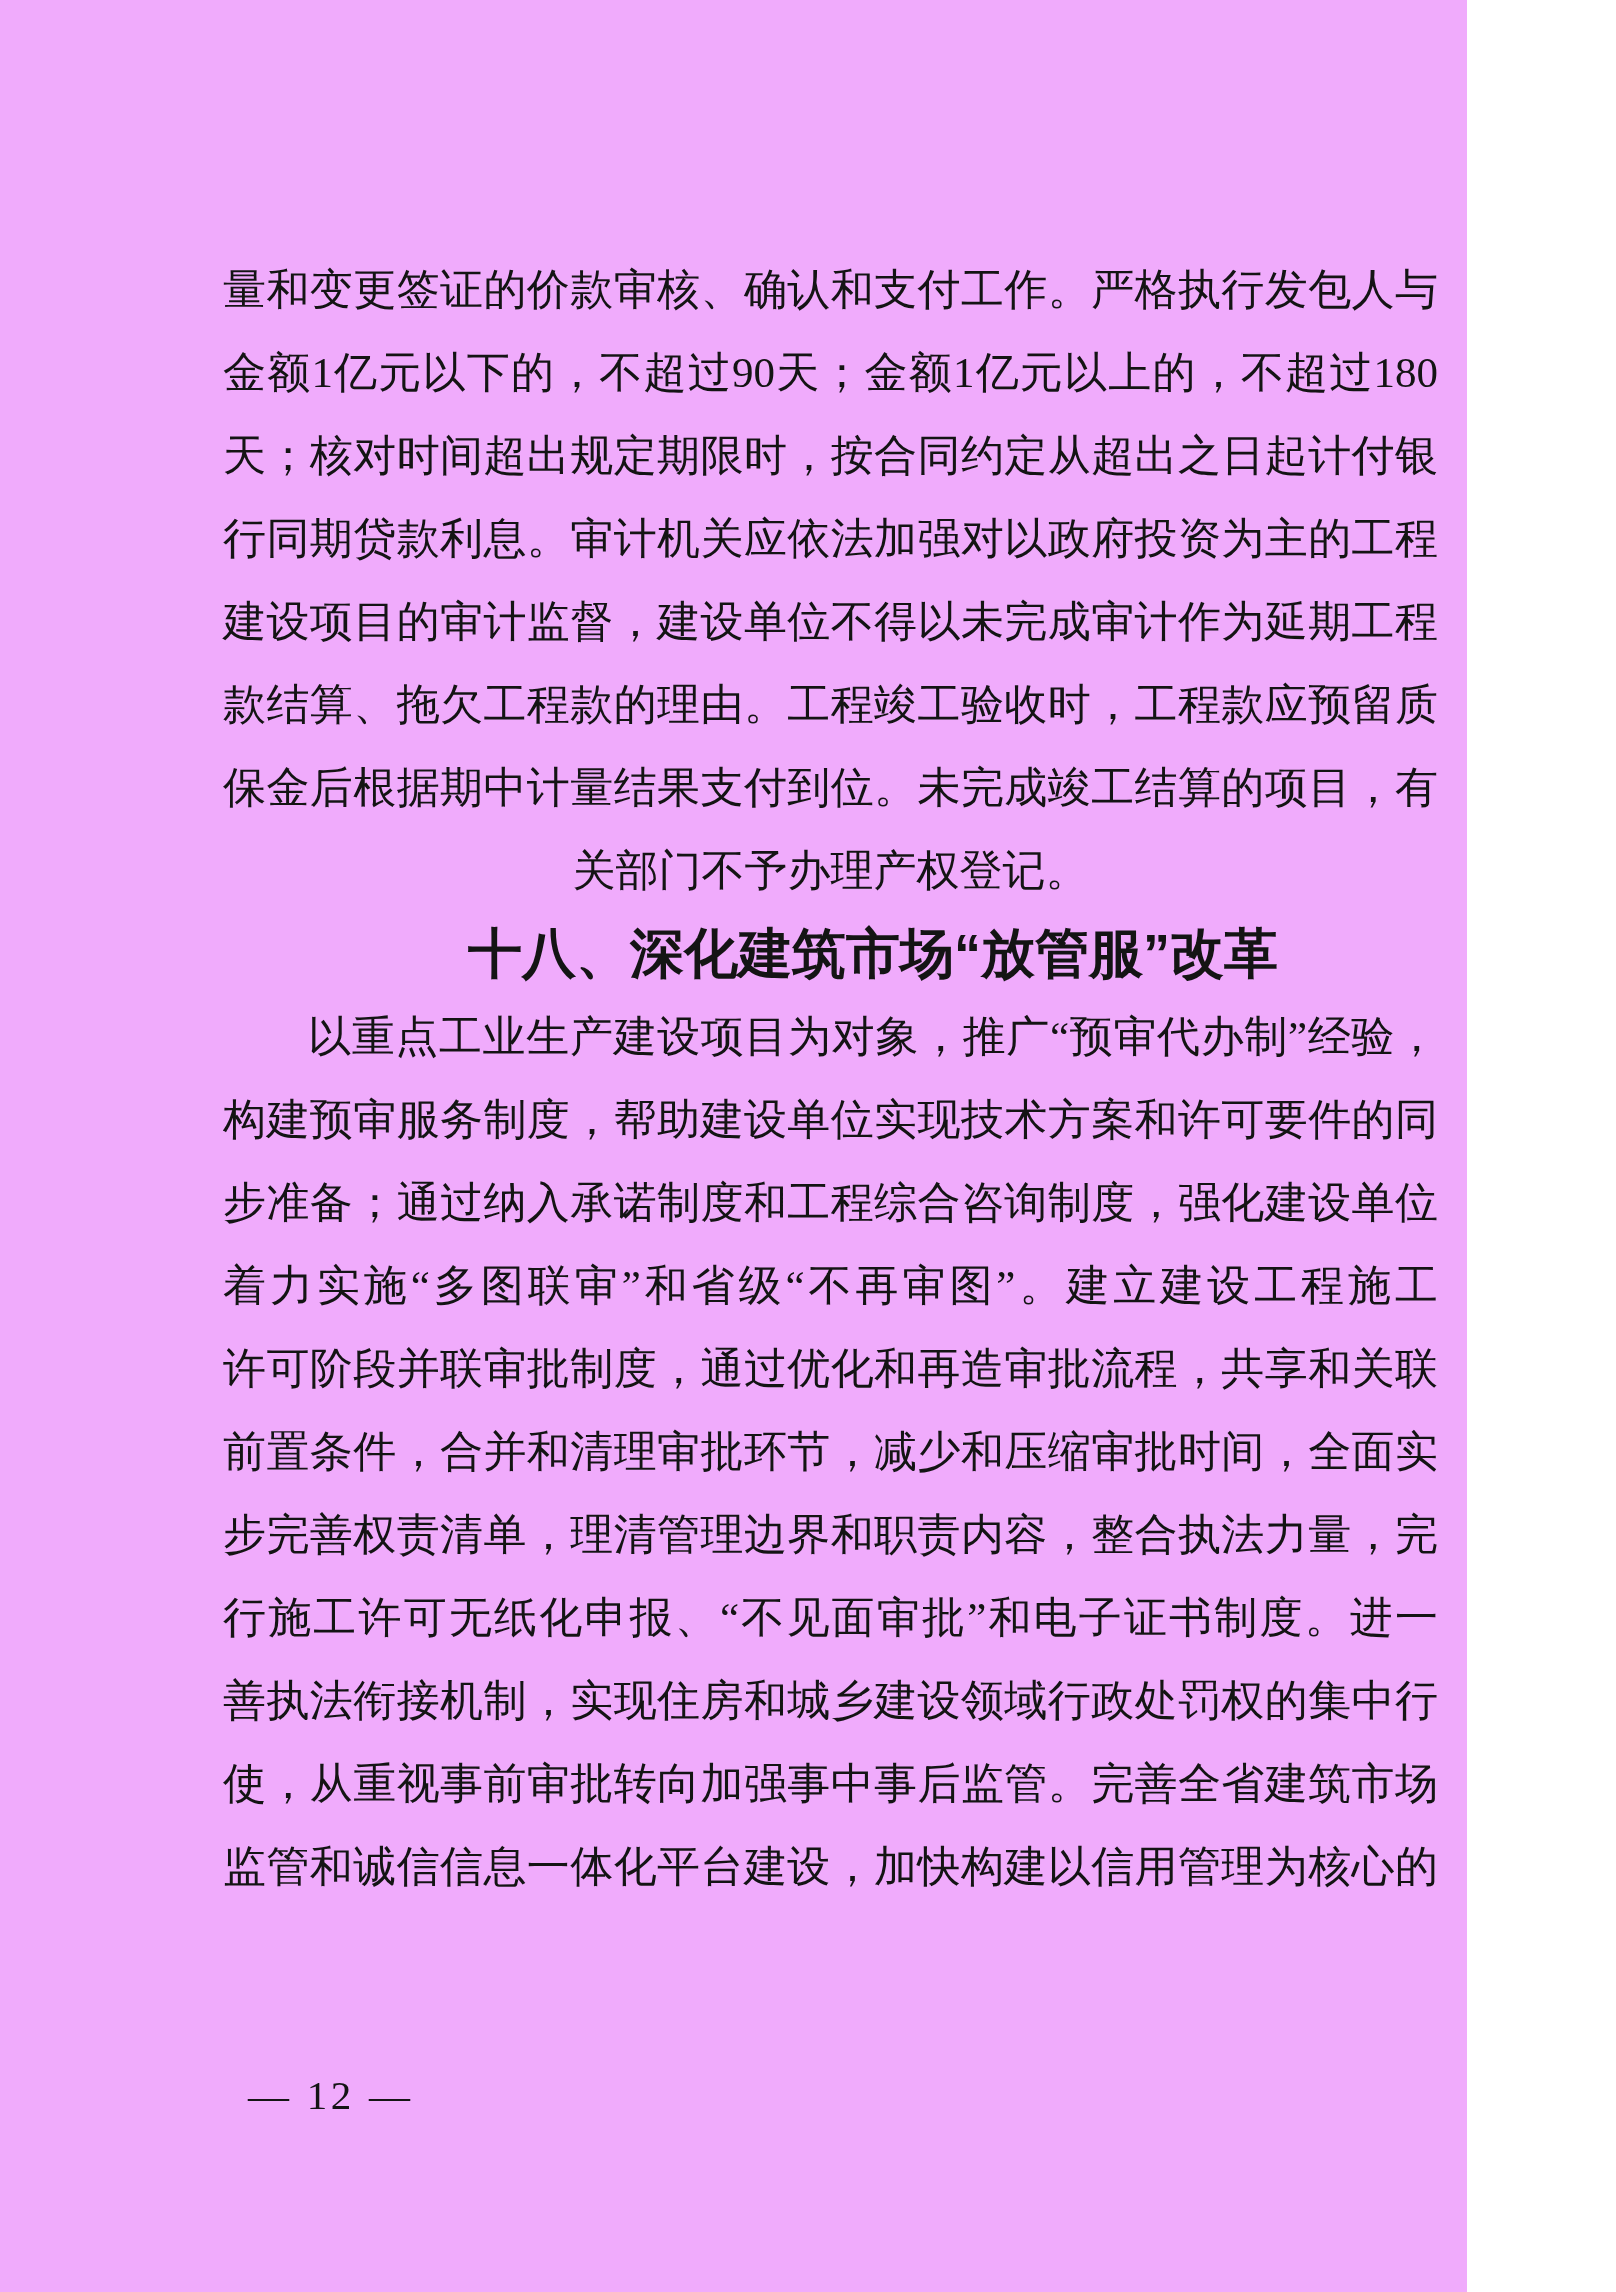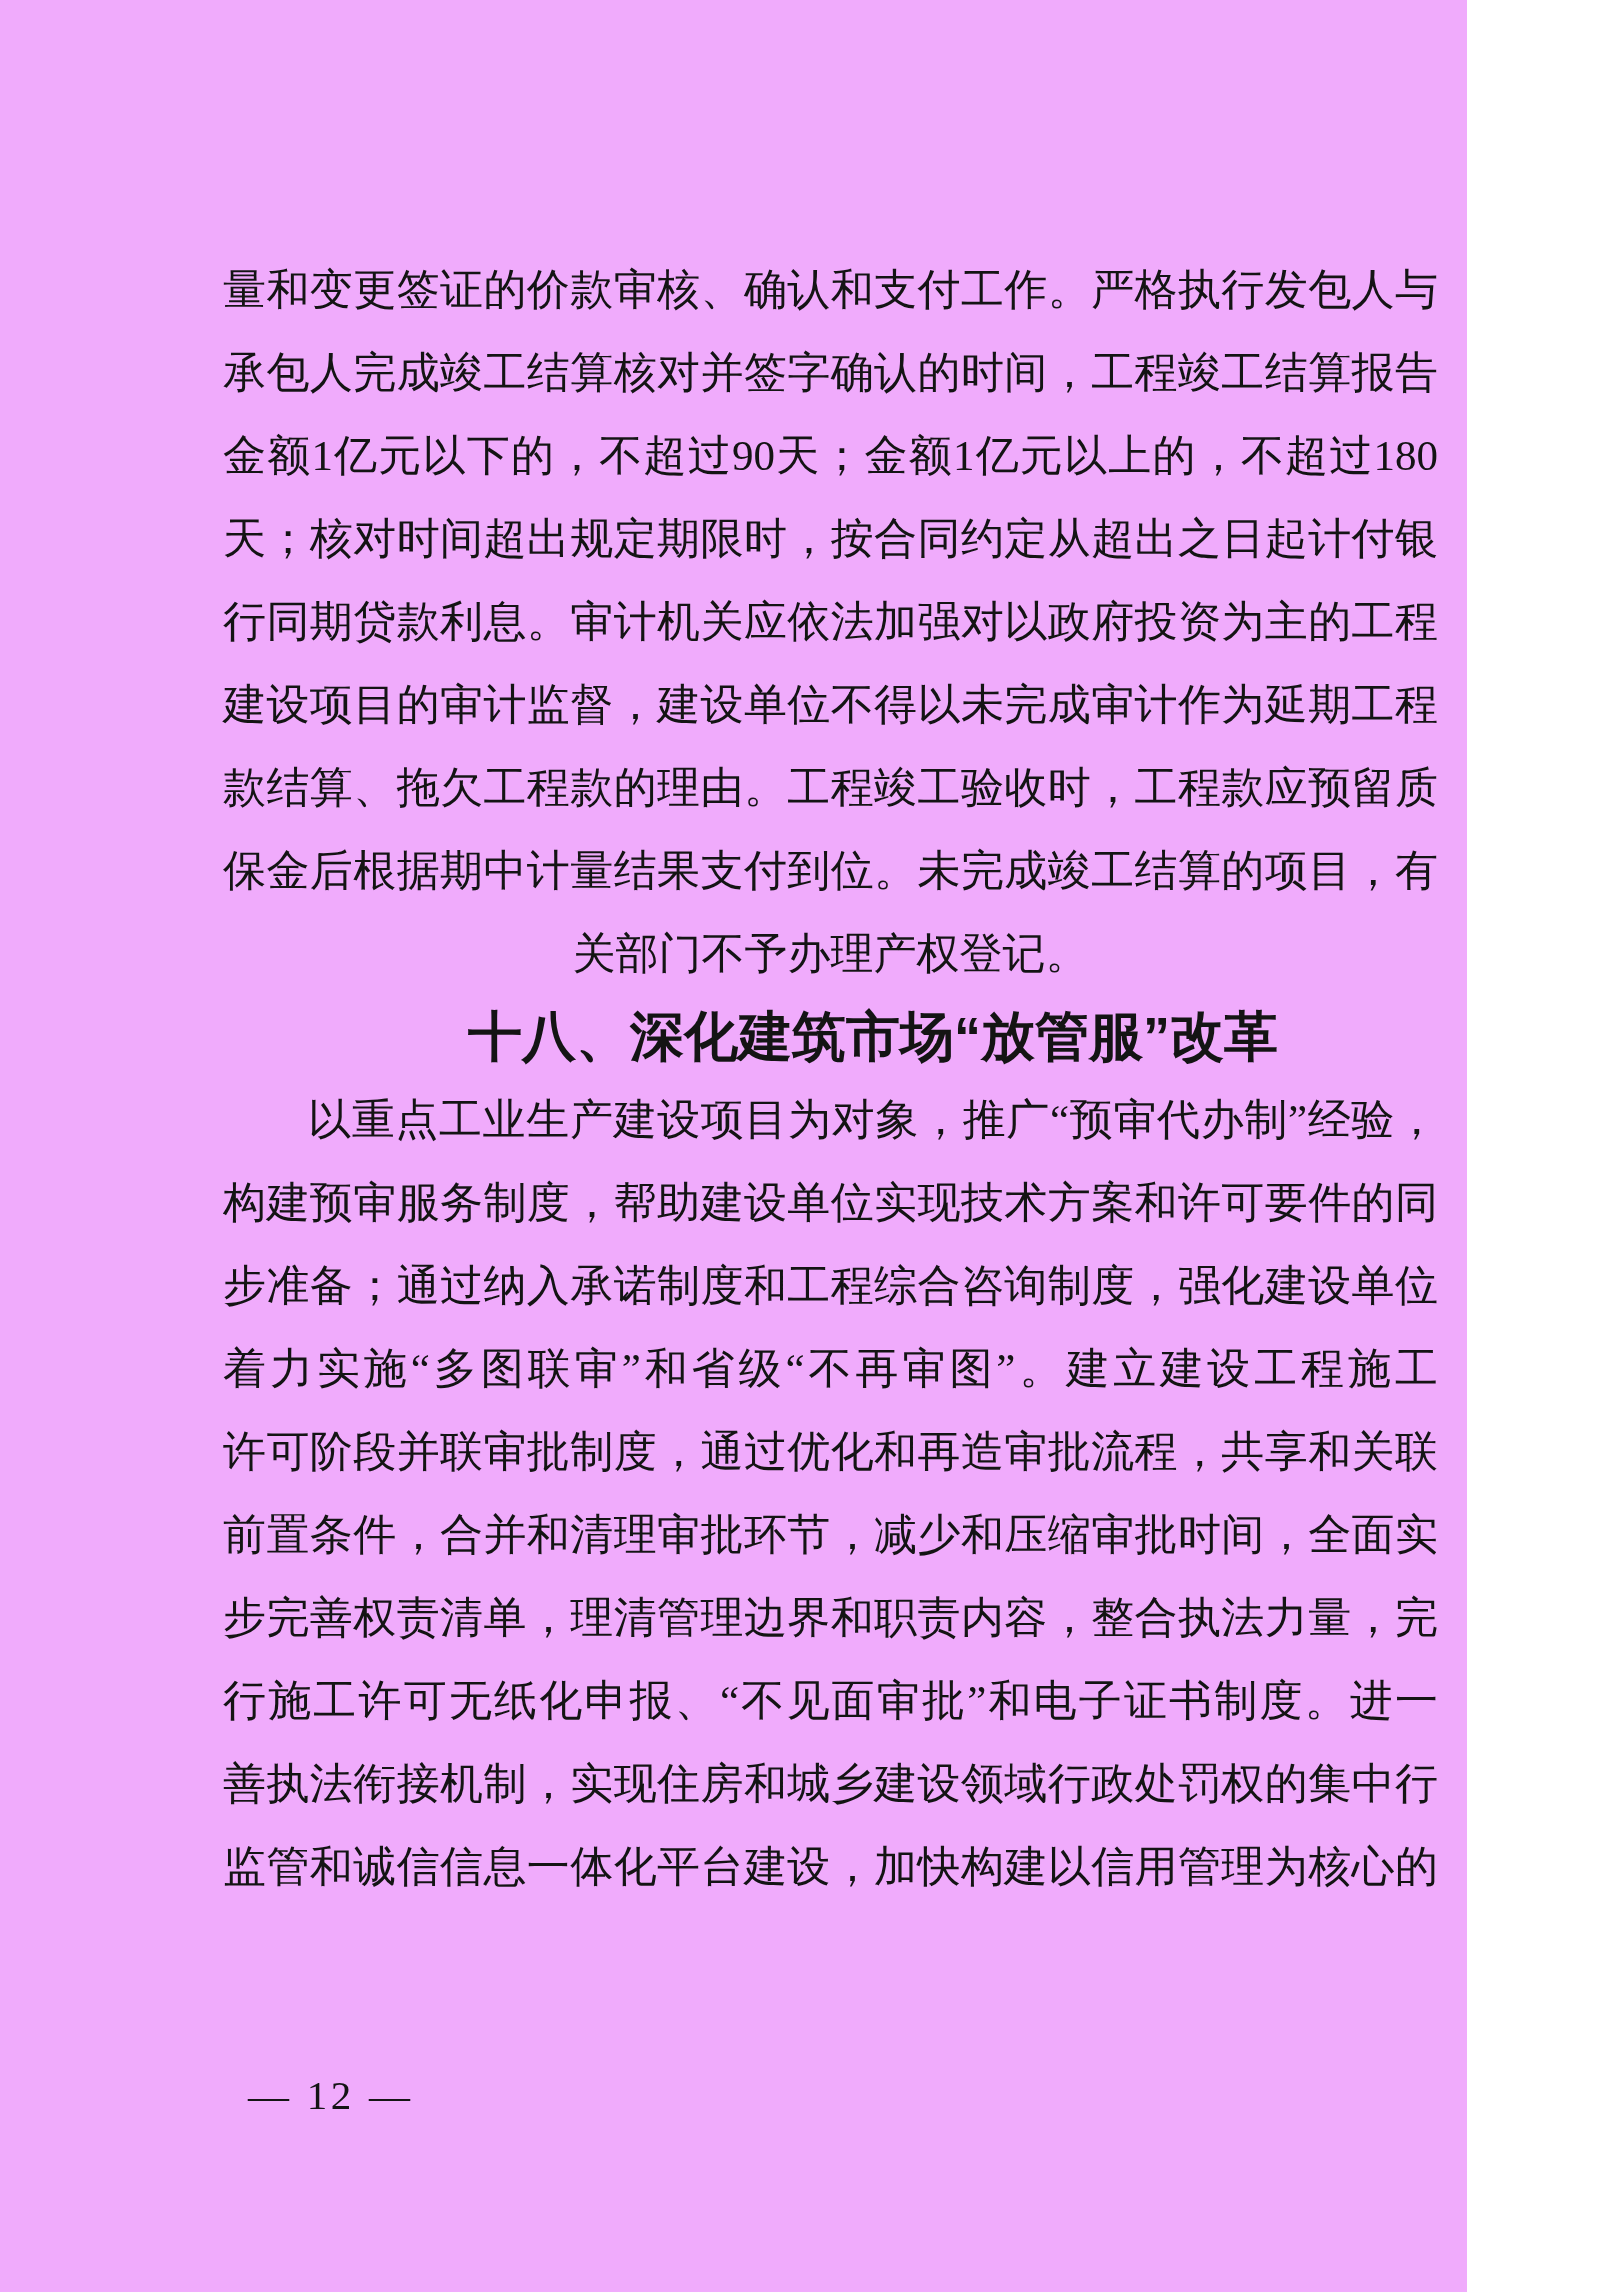--- a/index.html
+++ b/index.html
@@ -51,35 +51,35 @@
     color: #141414;
     letter-spacing: 3.7px;
   }
 </style>
 </head>
 <body>
 
 <div class="page">
   <div class="text-block" id="lines-container">
       <div class="line justify">量和变更签证的价款审核、确认和支付工作。严格执行发包人与</div>
-      <div class="line justify">承包人完成竣工结算核对并签字确认的时间，工程竣工结算报告</div>
       <div class="line justify">金额1亿元以下的，不超过90天；金额1亿元以上的，不超过180</div>
       <div class="line justify">天；核对时间超出规定期限时，按合同约定从超出之日起计付银</div>
       <div class="line justify">行同期贷款利息。审计机关应依法加强对以政府投资为主的工程</div>
       <div class="line justify">建设项目的审计监督，建设单位不得以未完成审计作为延期工程</div>
       <div class="line justify">款结算、拖欠工程款的理由。工程竣工验收时，工程款应预留质</div>
       <div class="line justify">保金后根据期中计量结果支付到位。未完成竣工结算的项目，有</div>
       <div class="line">关部门不予办理产权登记。</div>
       <div class="line heading indent">十八、深化建筑市场“放管服”改革</div>
       <div class="line justify indent">以重点工业生产建设项目为对象，推广“预审代办制”经验，</div>
       <div class="line justify">构建预审服务制度，帮助建设单位实现技术方案和许可要件的同</div>
       <div class="line justify">步准备；通过纳入承诺制度和工程综合咨询制度，强化建设单位</div>
       <div class="line justify">着力实施“多图联审”和省级“不再审图”。建立建设工程施工</div>
       <div class="line justify">许可阶段并联审批制度，通过优化和再造审批流程，共享和关联</div>
       <div class="line justify">前置条件，合并和清理审批环节，减少和压缩审批时间，全面实</div>
       <div class="line justify">步完善权责清单，理清管理边界和职责内容，整合执法力量，完</div>
       <div class="line justify">行施工许可无纸化申报、“不见面审批”和电子证书制度。进一</div>
       <div class="line justify">善执法衔接机制，实现住房和城乡建设领域行政处罚权的集中行</div>
+      <div class="line justify">使，从重视事前审批转向加强事中事后监管。完善全省建筑市场</div>
       <div class="line justify">监管和诚信信息一体化平台建设，加快构建以信用管理为核心的</div>
     </div>
   <div class="footer-pagenum">— 12 —</div>
 </div>
 
 
 </body></html>

